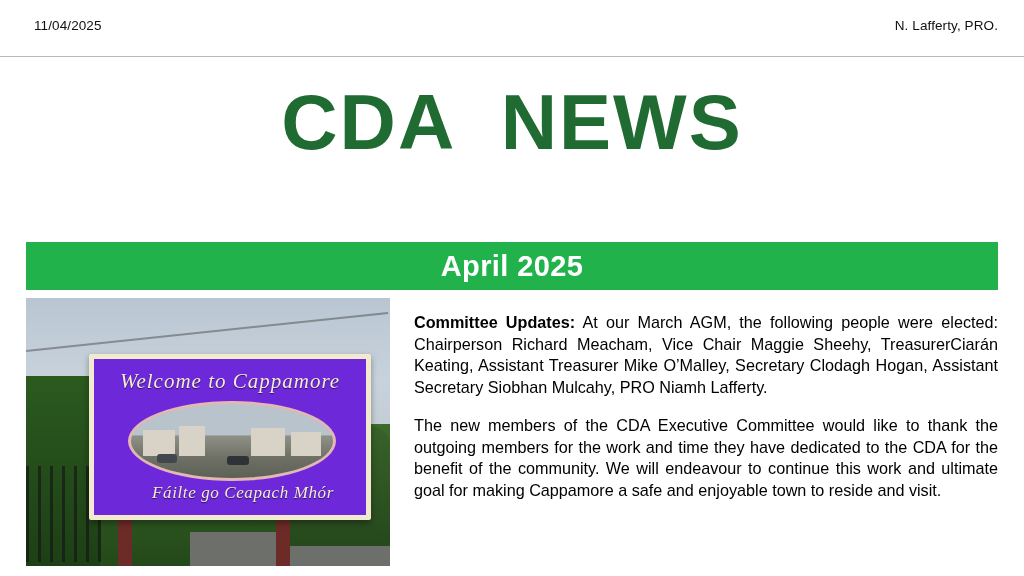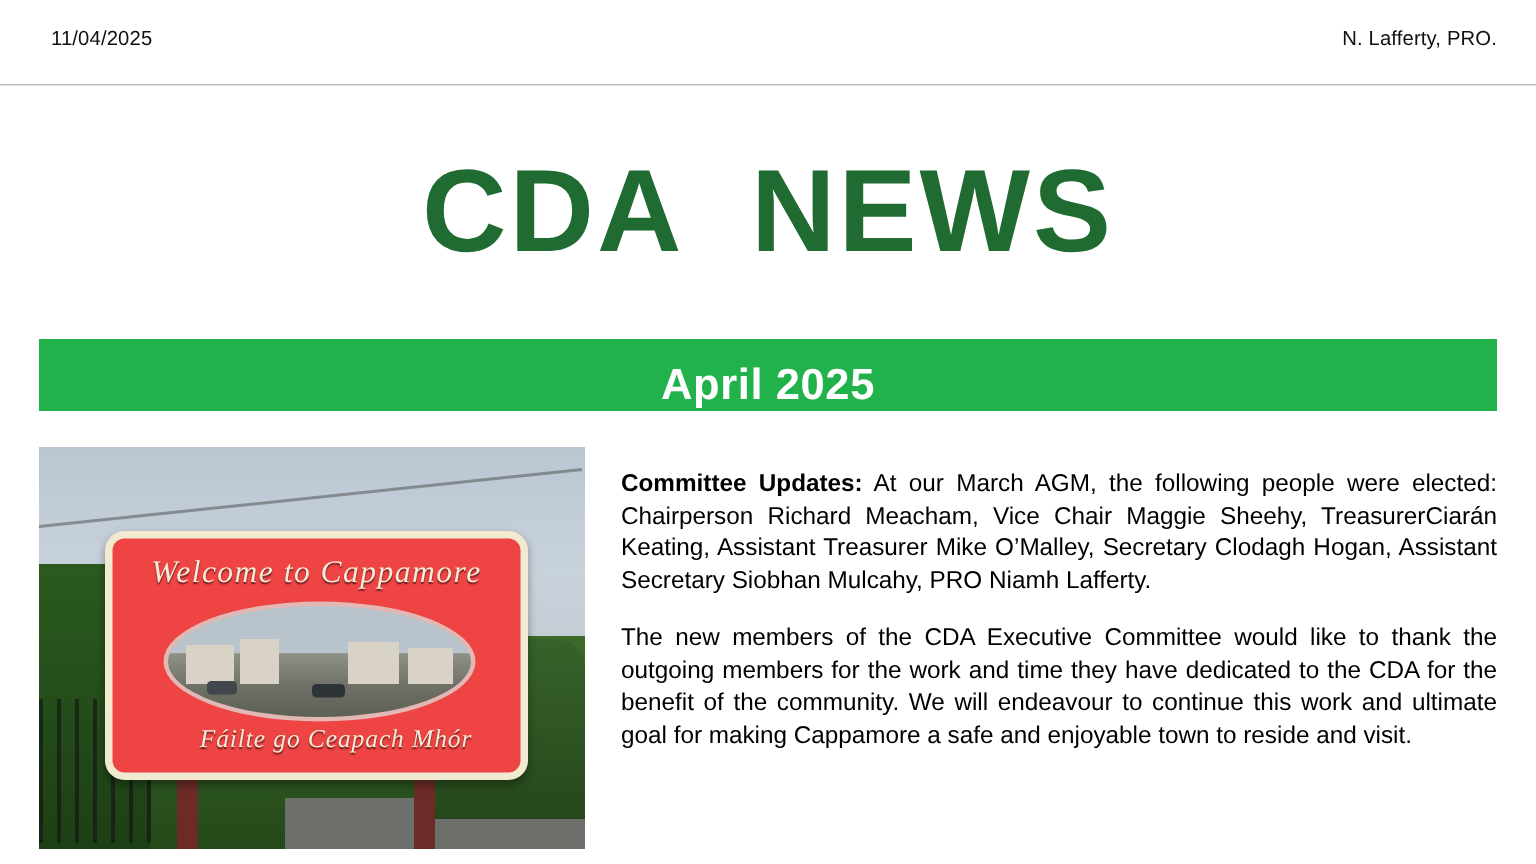--- a/index.html
+++ b/index.html
@@ -46,42 +46,42 @@
     top: 56px;
     left: 0;
     width: 1024px;
     height: 1px;
     background: #b9b9b9;
   }
 
   
   .title {
     position: absolute;
-    top: 100px;
+    top: 82px;
     left: 0;
     width: 1024px;
     text-align: center;
     font-size: 78px;
     font-weight: bold;
     color: #1f6b31;
     letter-spacing: 2px;
     line-height: 1.05;
     white-space: pre;
   }
 
   
   .banner {
     position: absolute;
-    top: 226px;
+    top: 242px;
     left: 26px;
     width: 972px;
     height: 48px;
     background: #22b24c;
     display: flex;
-    align-items: flex-end;
+    align-items: center;
     justify-content: center;
   }
   .banner-text {
     color: #ffffff;
     font-size: 29px;
     font-weight: bold;
     letter-spacing: 0.4px;
   }
 
   
@@ -145,27 +145,27 @@
   }
   .hedge-right {
     position: absolute;
     bottom: 20px; right: 0;
     width: 110px; height: 120px;
     background: linear-gradient(#38622a, #26481c);
     border-radius: 40px 20px 0 0;
   }
   .sign {
     position: absolute;
-    left: 44px;
+    left: 63px;
     top: 56px;
     width: 272px;
     height: 156px;
-    background: #ef4444;
+    background: #6d28d9;
     border: 5px solid #f1e9d0;
-    border-radius: 13px;
+    border-radius: 2px;
     box-shadow: 0 3px 6px rgba(0,0,0,0.35);
     overflow: hidden;
   }
   .sign-top-text {
     position: absolute;
     top: 10px; left: 0;
     width: 100%;
     text-align: center;
     color: #f3ecd8;
     font-family: "Liberation Serif", serif;

